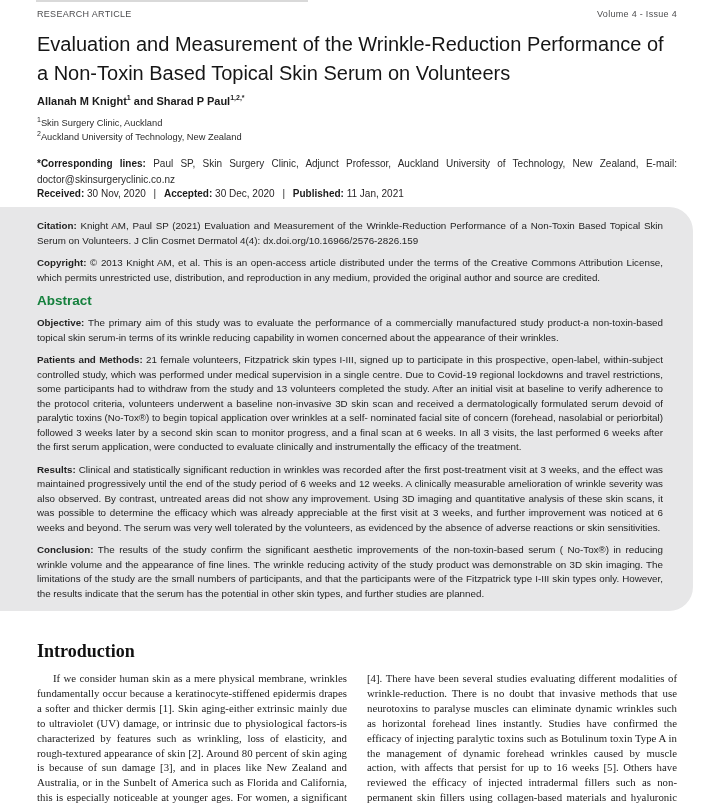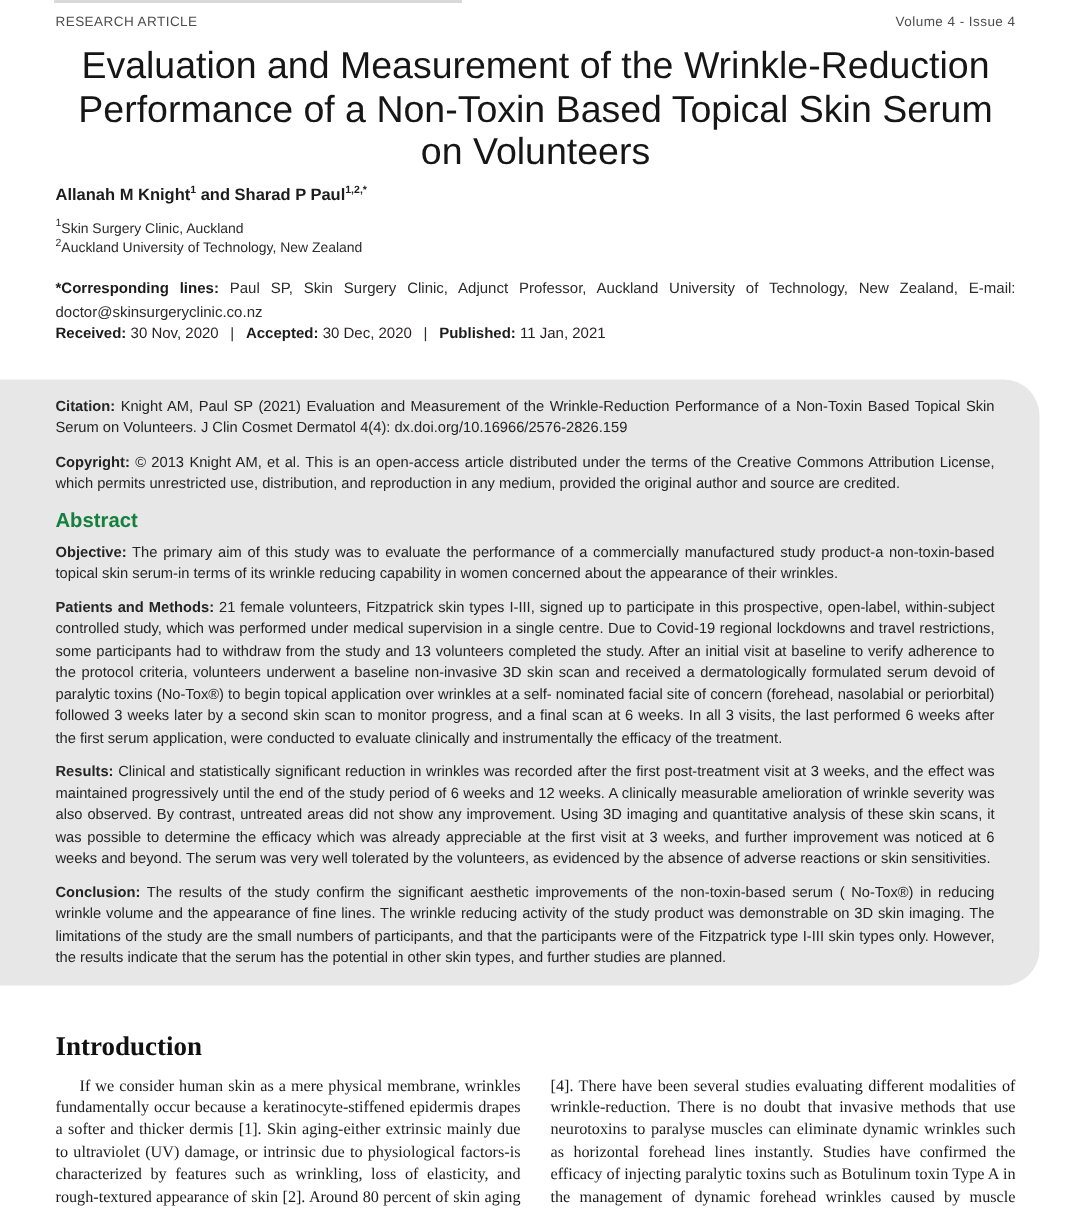--- a/index.html
+++ b/index.html
@@ -19,37 +19,37 @@
     background: #d9d9d9;
   }
   .pad { padding-left: 37px; padding-right: 37px; }
   .top-row {
     display: flex; justify-content: space-between; align-items: baseline;
     padding-top: 9px;
     font-size: 9px; letter-spacing: 0.3px; color: #4d4d4f;
   }
   .article-title {
     margin-top: 11px;
-    font-size: 25px; line-height: 28.5px; font-weight: 400; color: #161616; text-align: center;
+    font-size: 20px; line-height: 28.5px; font-weight: 400; color: #161616;
   }
   .authors {
     margin-top: 8px;
     font-size: 11px; font-weight: 700; color: #1c1c1c;
   }
   sup { font-size: 7px; line-height: 0; }
   .affiliations { margin-top: 10px; font-size: 9.3px; line-height: 13.5px; color: #2b2b2b; }
   .corresponding {
     margin-top: 12px;
     font-size: 10px; line-height: 16px; text-align: justify; color: #2b2b2b;
   }
   .corresponding b, .dates b { color: #1c1c1c; }
   .dates { font-size: 10px; }
   .dates .sep { margin: 0 5px; color: #2b2b2b; }
   .info-box {
-    margin-top: 25px;
+    margin-top: 8px;
     width: 693px;
     background: #e7e7e8;
     border-radius: 0 24px 24px 0;
     padding: 12px 30px 10px 37px;
   }
   .box-para {
     font-size: 9.8px; line-height: 14.5px; text-align: justify;
     margin: 8px 0 0 0; color: #242424;
   }
   .box-para:first-child { margin-top: 0; }

